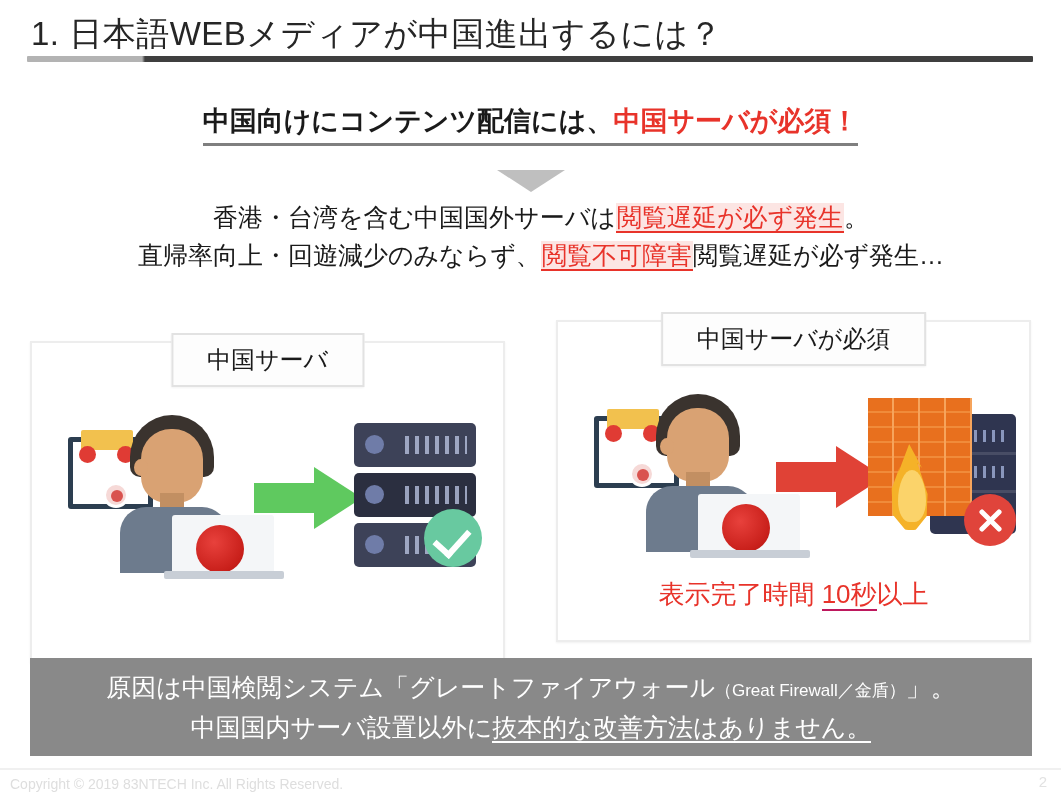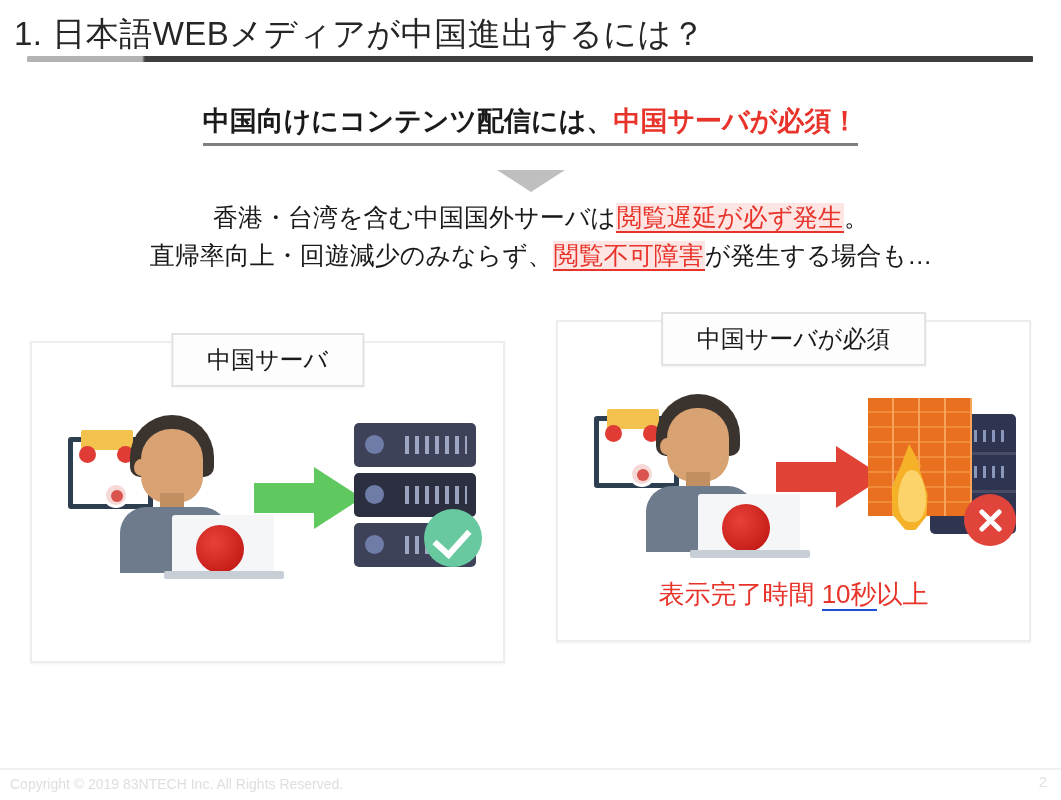--- a/index.html
+++ b/index.html
@@ -15,21 +15,21 @@
     background: #ffffff;
     padding: 0;
   }
 
   
   .title-block { position: absolute; left: 0; top: 12px; width: 1061px; }
   .slide-title {
     font-size: 33px;
     color: #262626;
     letter-spacing: 0.5px;
-    padding-left: 14px;
+    padding-left: 31px;
     font-weight: 400;
     white-space: nowrap;
   }
   .title-rule {
     position: absolute; left: 27px; top: 56px;
     width: 1006px; height: 6px;
     background: linear-gradient(to right, #b3b3b3 0px, #b3b3b3 115px, #3f3f3f 118px, #3f3f3f 100%);
     border-radius: 1px;
   }
 
@@ -105,21 +105,21 @@
   }
 
   .card-caption {
     position: absolute; left: 0; bottom: 28px;
     width: 100%; text-align: center;
     font-size: 26px;
     color: #1a1a1a;
     white-space: nowrap;
   }
   .card-caption.danger { color: #e8332a; }
-  .card-caption .udl { border-bottom: 2px solid #1d4ed8; }
+  .card-caption .udl { border-bottom: 2px solid #be185d; }
 
   
   .person { position: absolute; left: 36px; top: 0; width: 200px; height: 160px; }
   .p-monitor {
     position: absolute; left: 0; top: 22px; width: 85px; height: 72px;
     background: #ffffff; border: 5px solid #2c3e50; border-radius: 3px;
   }
   .p-monitor .note {
     position: absolute; left: 8px; top: -12px; width: 52px; height: 20px;
     background: #f2c14e; border-radius: 2px;
@@ -350,21 +350,21 @@
       <span>中国向けにコンテンツ配信には、</span><span class="hl-red">中国サーバが必須！</span>
     </span>
   </div>
   <div class="arrow-down"></div>
 
   <div class="subtext">
     <div>
       <span>香港・台湾を含む中国国外サーバは</span><span class="mark">閲覧遅延が必ず発生</span><span>。</span>
     </div>
     <div>
-      <span>直帰率向上・回遊減少のみならず、</span><span class="mark">閲覧不可障害</span><span>が発生する場合も…</span>
+      <span>直帰率向上・回遊減少のみならず、</span><span class="mark">閲覧不可障害</span><span>閲覧遅延が必ず発生…</span>
     </div>
   </div>
 
   <div class="cards">
 
     <div class="card left">
       <div class="card-badge">中国サーバ</div>
 
       <div class="card-figure">
         <div class="person">
@@ -450,18 +450,26 @@
           <div class="x-badge"></div>
         </div>
       </div>
 
       <div class="card-caption danger">
         <span>表示完了時間 </span><span class="udl">10秒</span><span>以上</span>
       </div>
     </div>
   </div>
 
+  <div class="banner">
+    <div class="banner-line">
+      <span>原因は中国検閲システム「グレートファイアウォール</span><span class="small">（Great Firewall／金盾）</span><span>」。</span>
+    </div>
+    <div class="banner-line">
+      <span>中国国内サーバ設置以外に</span><span class="udl">抜本的な改善方法はありません。</span>
+    </div>
+  </div>
 
   <div class="footer-rule"></div>
   <div class="copyright">Copyright © 2019 83NTECH Inc. All Rights Reserved.</div>
   <div class="page-num">2</div>
 
 </div>
 
 </body></html>

